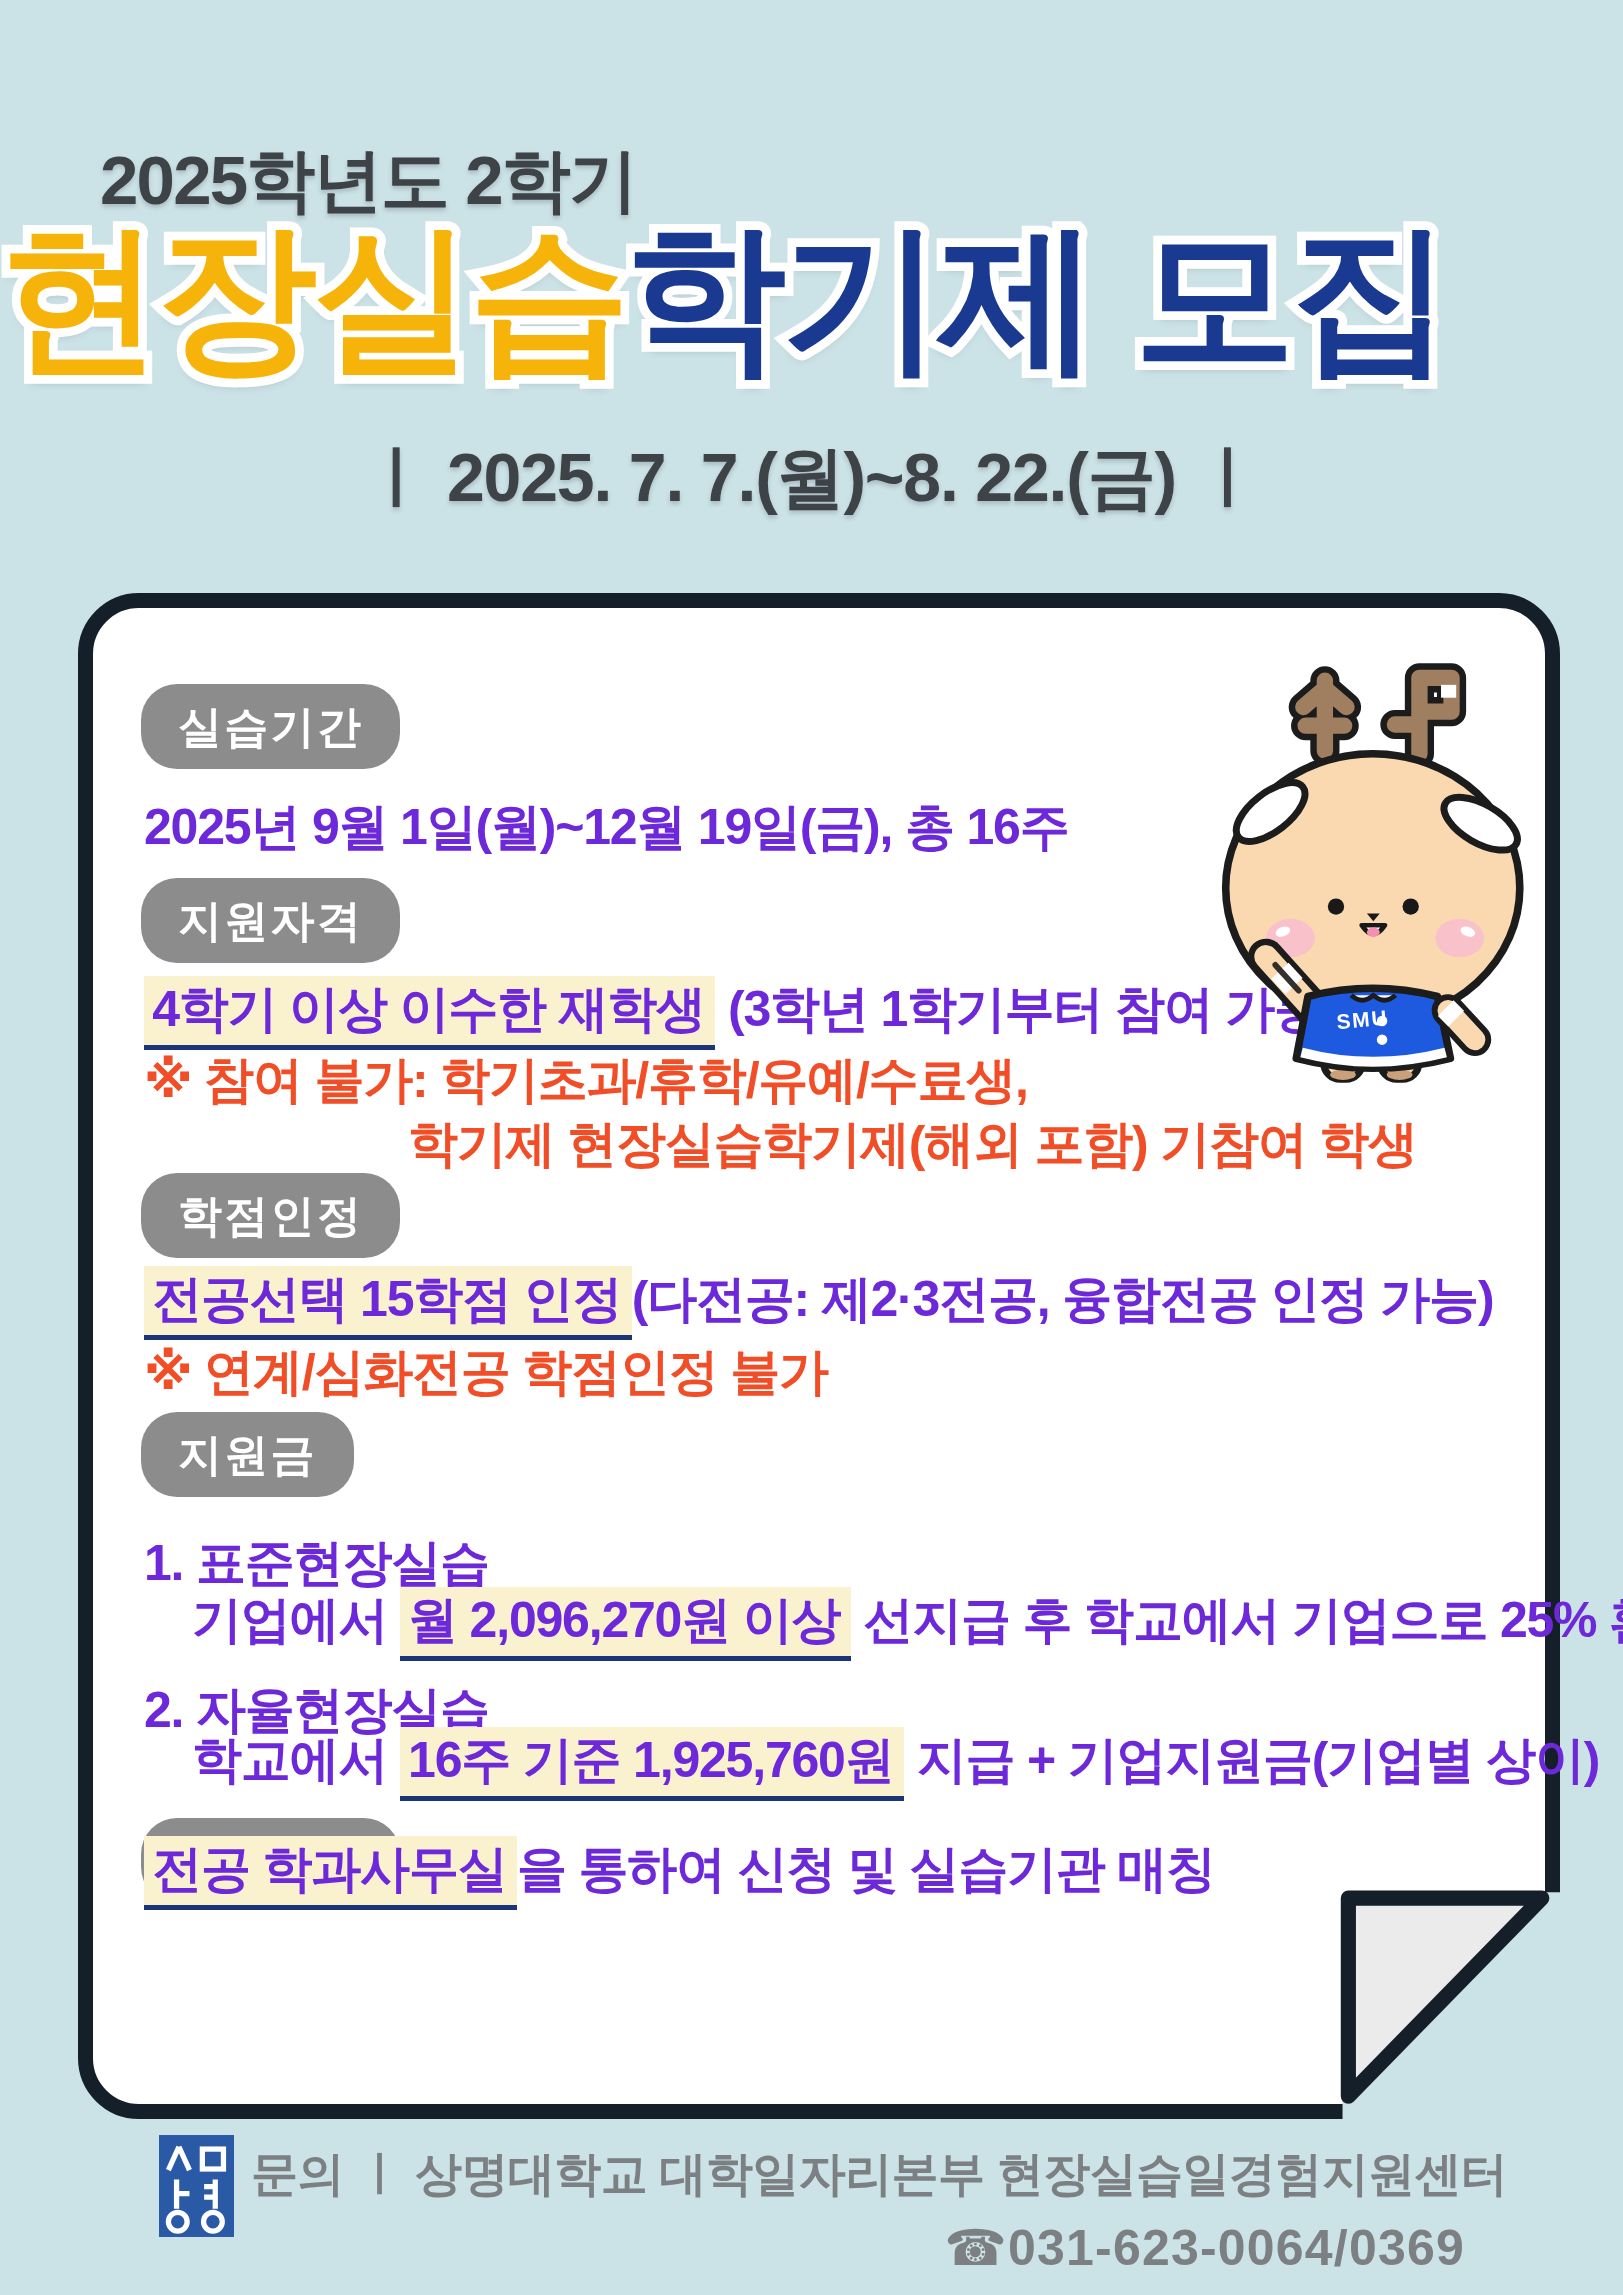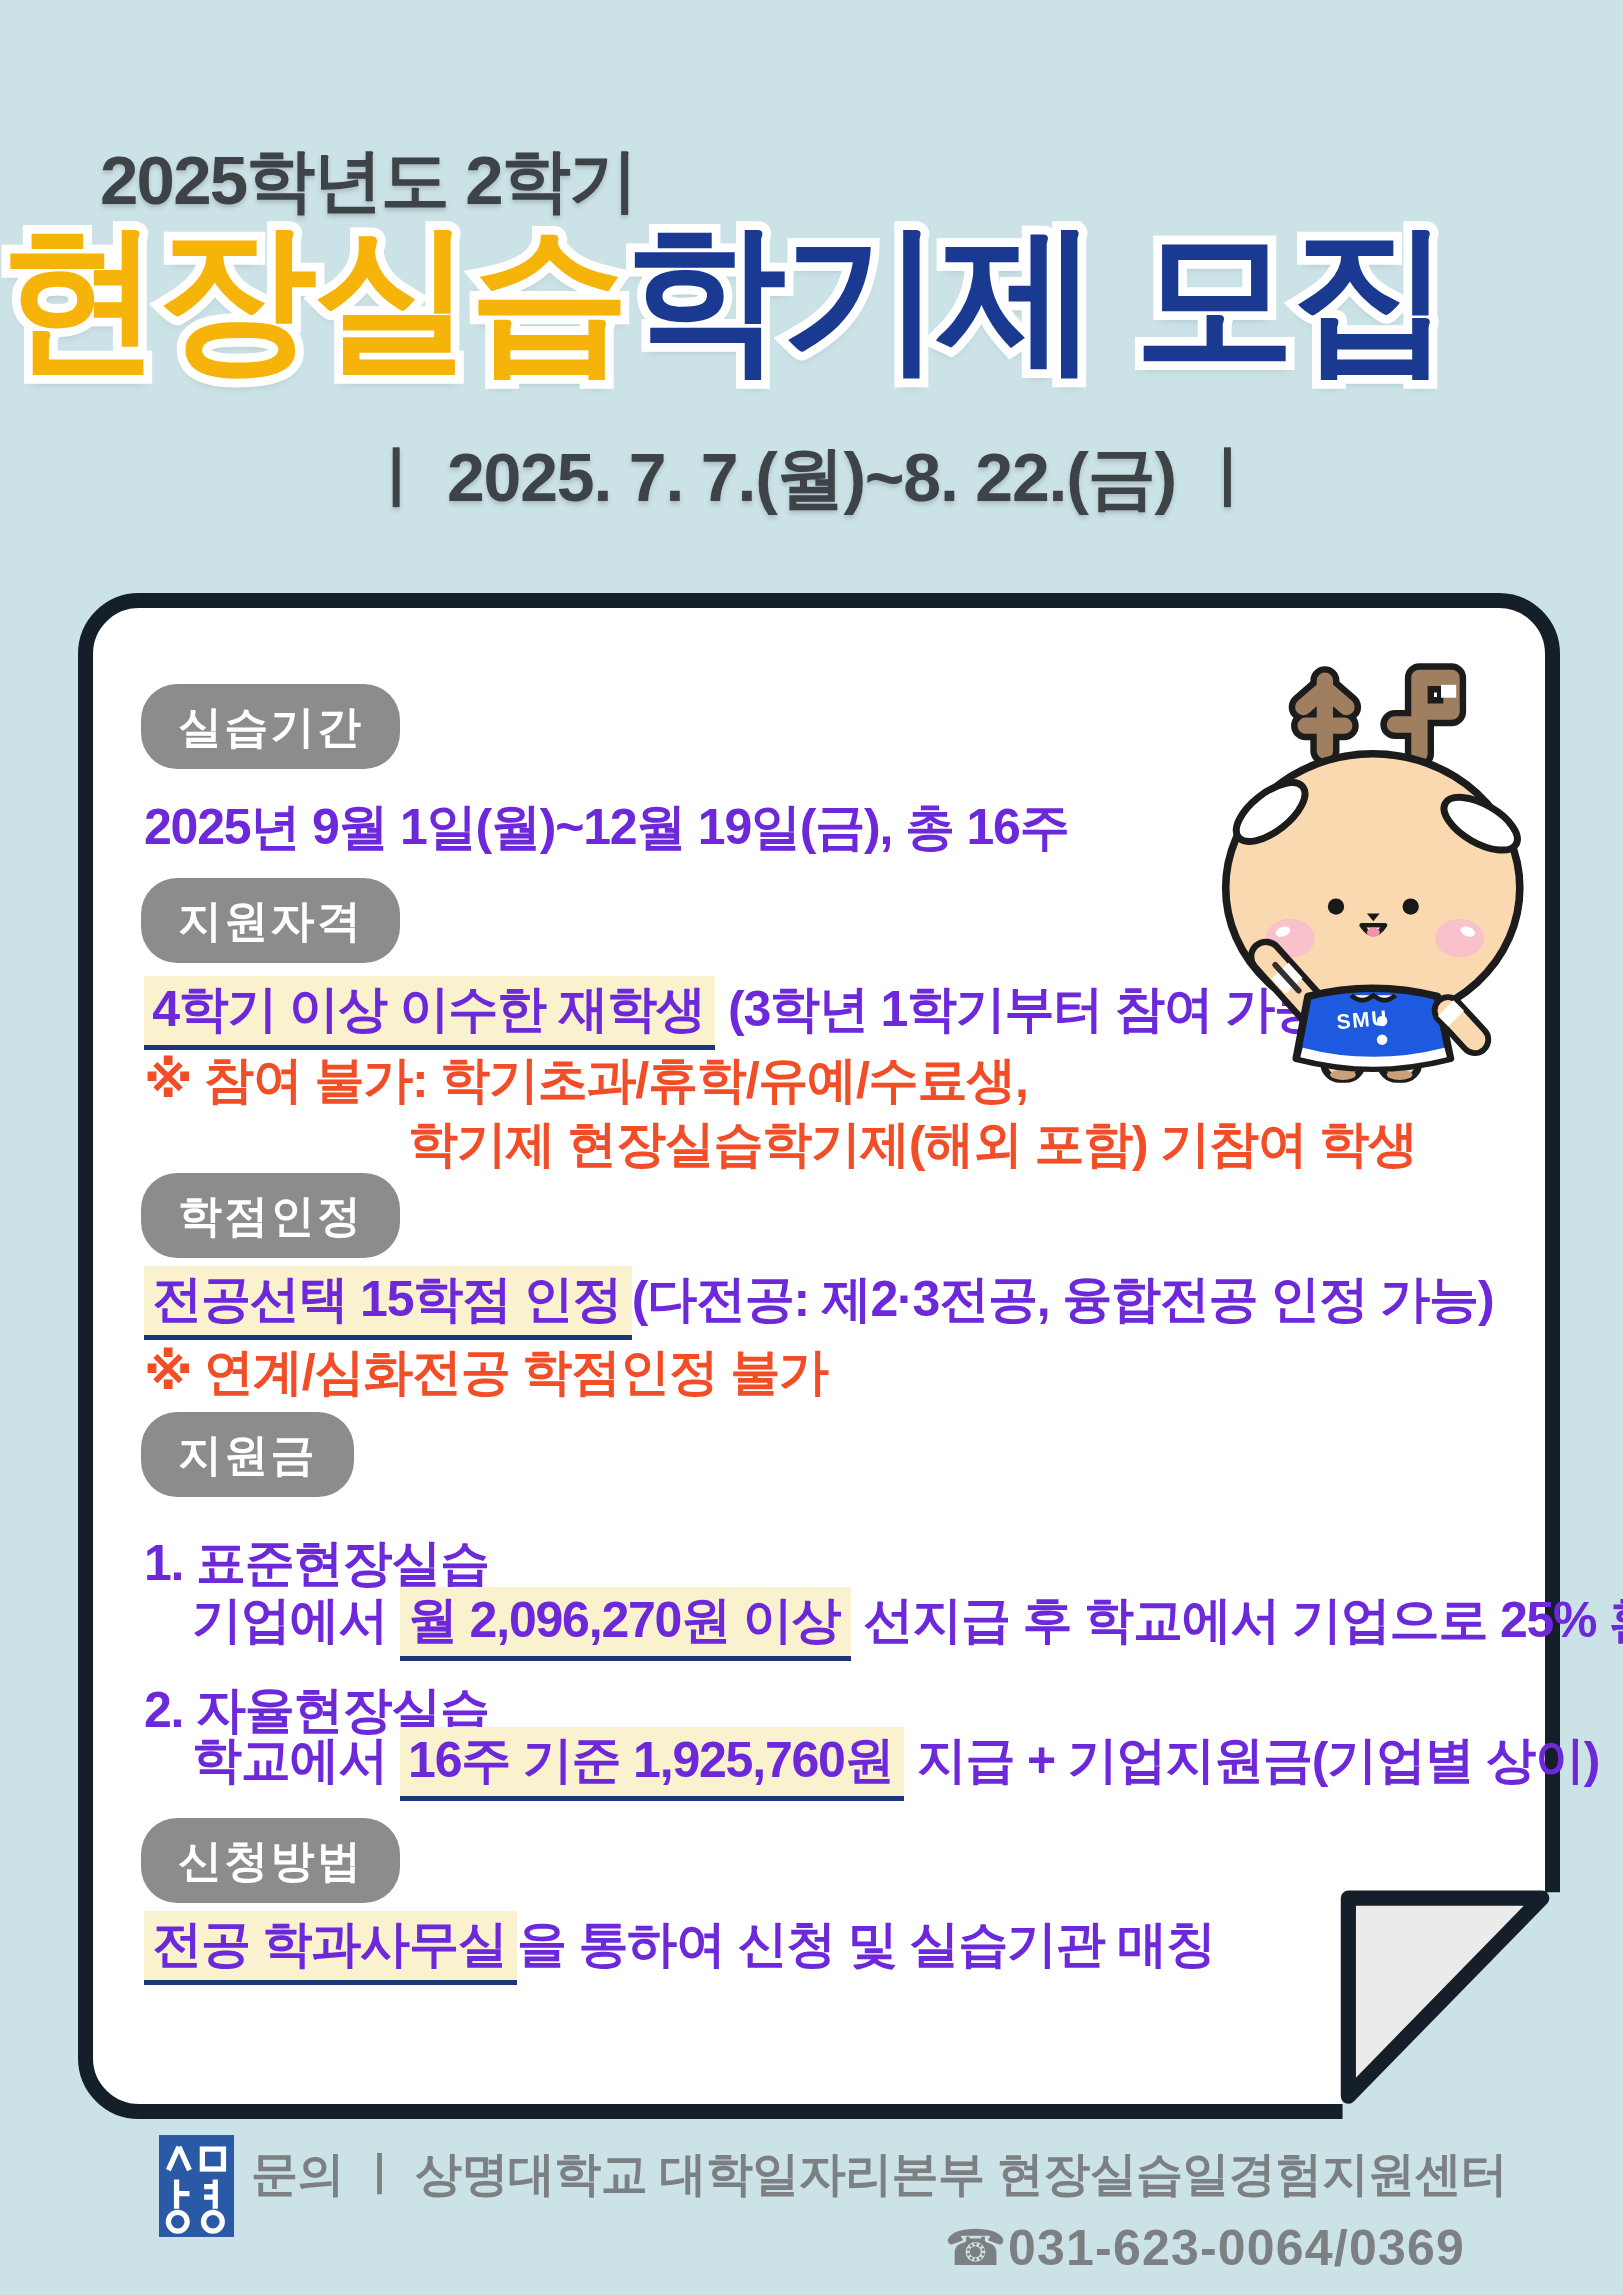--- a/index.html
+++ b/index.html
@@ -74,21 +74,21 @@
   .r-elig-n2     {top:503px;left:315px;}
   .badge.b-credit{top:565px;}
   .r-credit      {top:658px;}
   .r-credit-n    {top:731px;}
   .badge.b-fund  {top:804px;}
   .r-fund1t      {top:922px;}
   .r-fund1       {top:979px;left:99px;}
   .r-fund2t      {top:1069px;}
   .r-fund2       {top:1119px;left:99px;}
   .badge.b-apply {top:1210px;}
-  .r-apply       {top:1303px;}
+  .r-apply       {top:1228px;}
 
   .mascot{position:absolute;left:1112px;top:29px;width:339px;height:461px;}
   .fold{position:absolute;left:1220px;top:1247px;width:263px;height:289px;overflow:visible;}
 
   
   .logo{position:absolute;left:159px;top:2135px;width:75px;height:102px;}
   .contact-block{
     position:absolute;left:251px;top:2143px;width:1214px;
     text-align:right;color:#7d8083;font-weight:700;
   }

